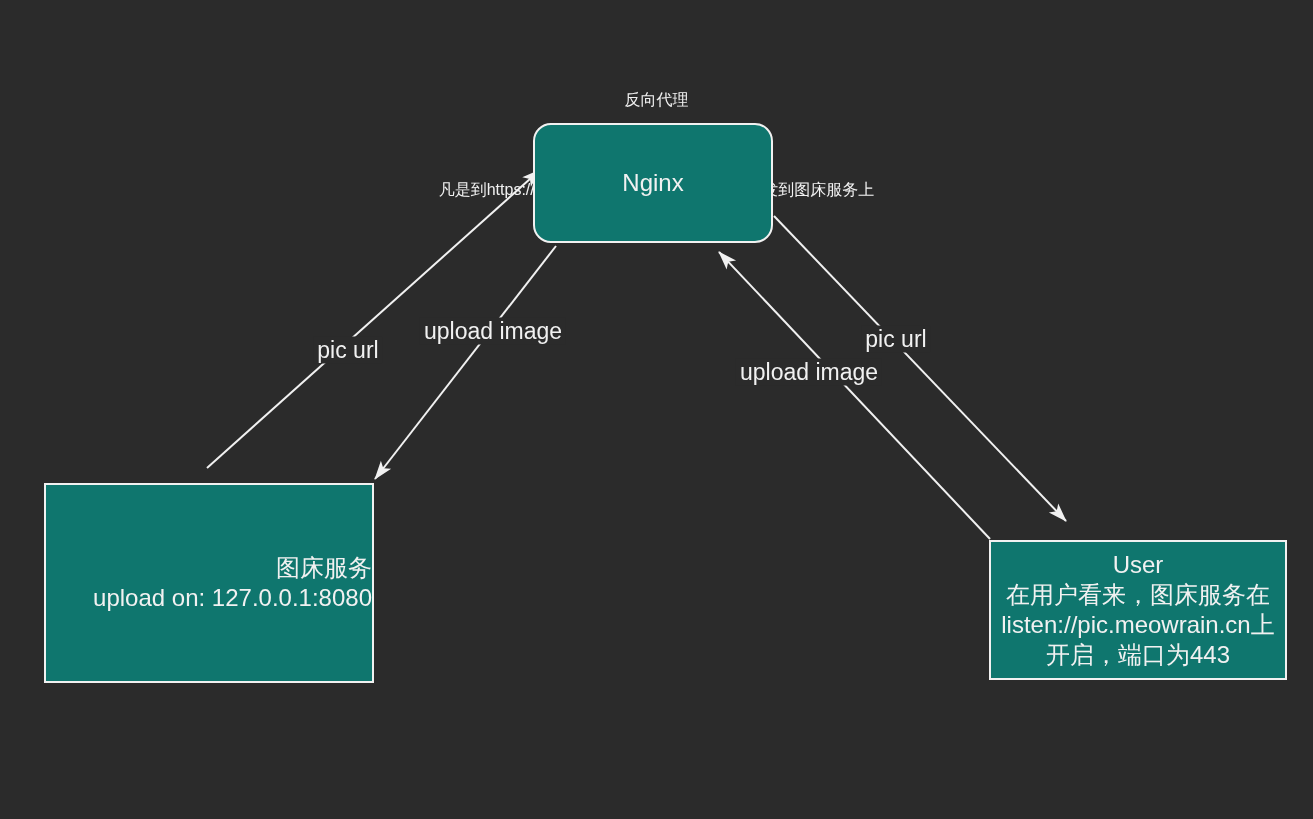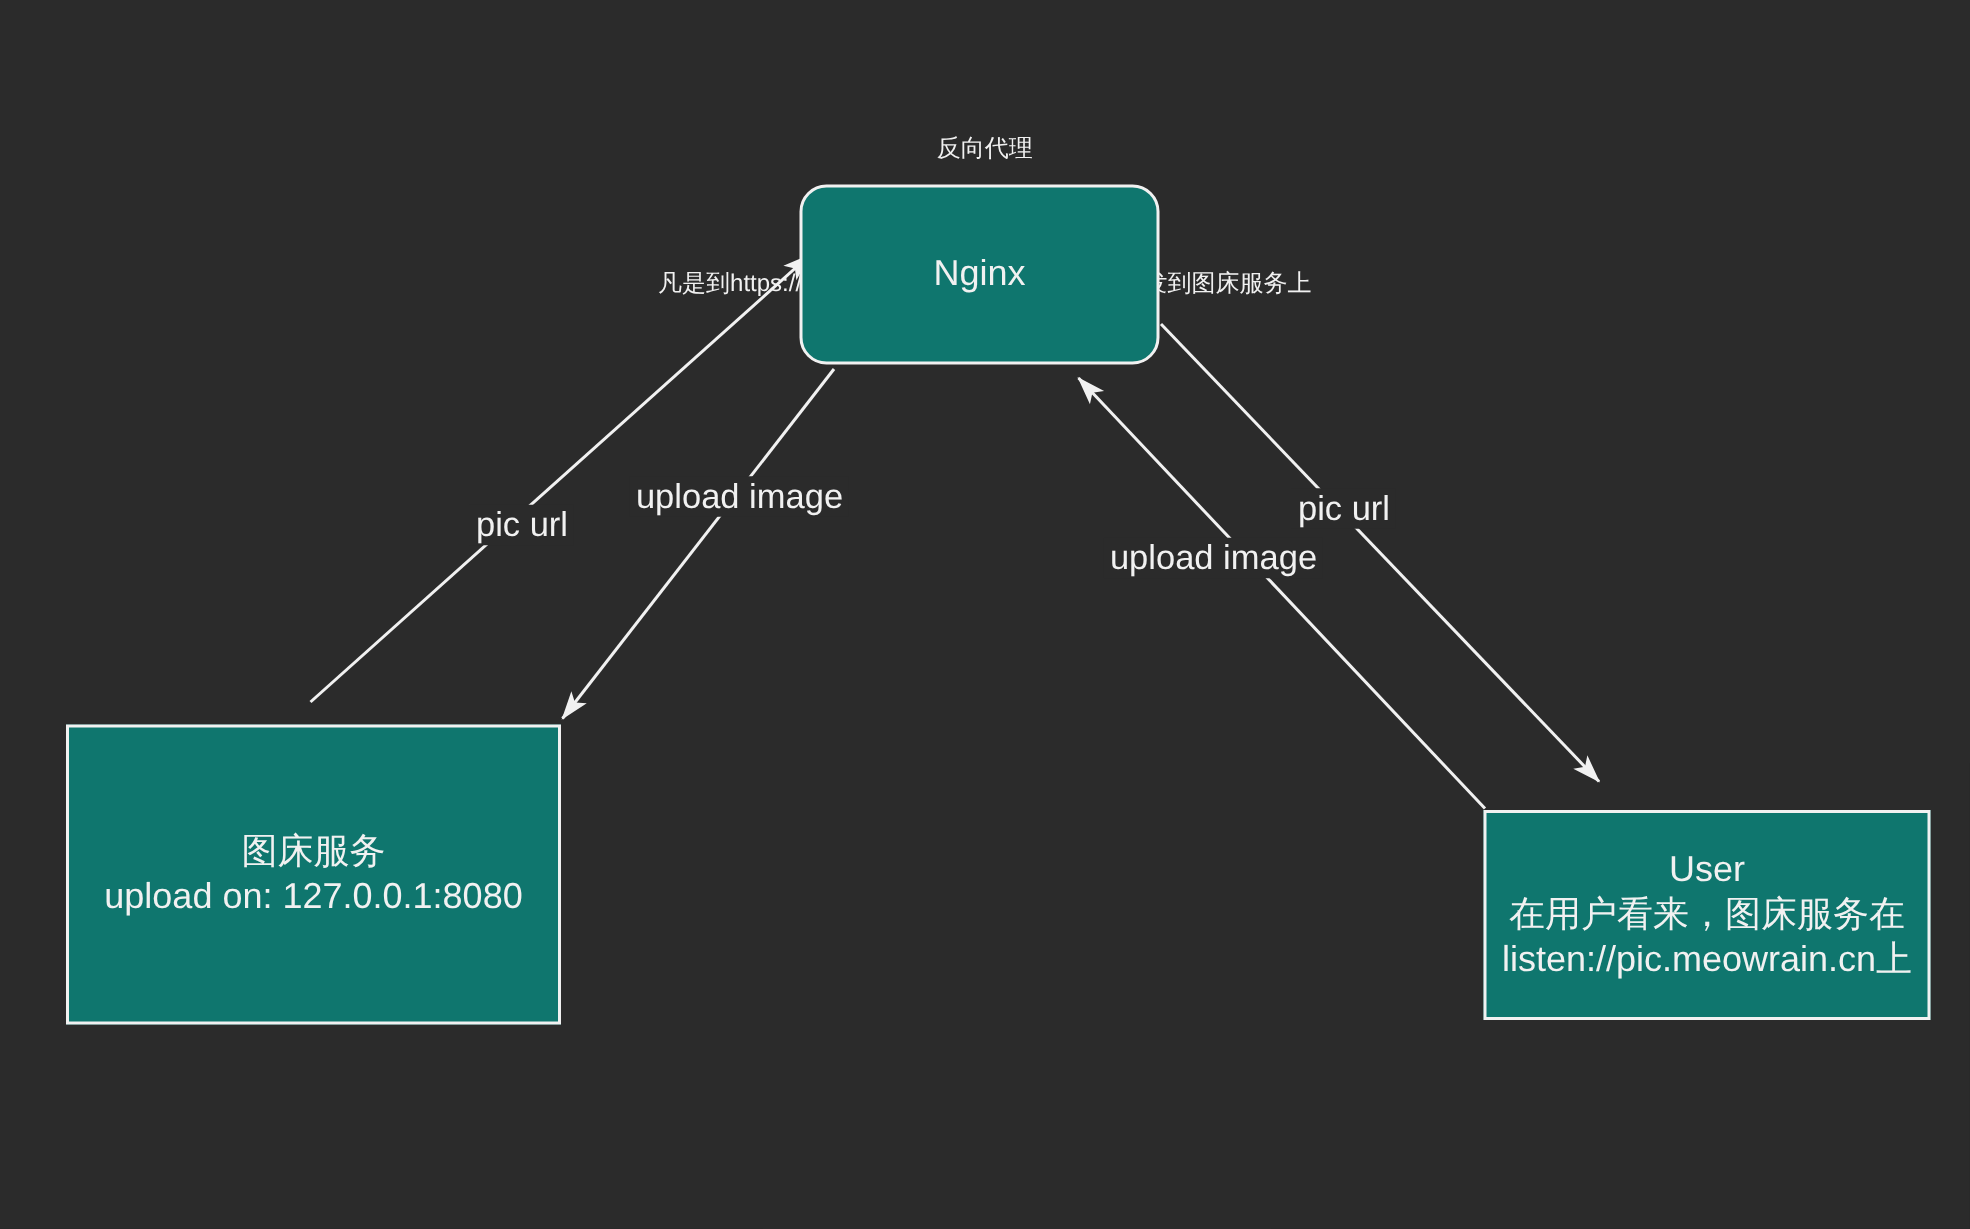--- a/index.html
+++ b/index.html
@@ -46,21 +46,21 @@
     align-items: center;
     justify-content: center;
     text-align: center;
     font-size: 24px;
     line-height: 30px;
   }
   .node.rounded {
     border-radius: 18px;
   }
   #node-nginx   { left: 533px; top: 123px; width: 240px; height: 120px; }
-  #node-picsvc  { left: 44px;  top: 483px; width: 330px; height: 200px; }
+  #node-picsvc  { left: 44px;  top: 483px; width: 330px; height: 200px; align-items: flex-end; }
   #node-user    { left: 989px; top: 540px; width: 298px; height: 140px; }
   .edge-label {
     position: absolute;
     transform: translate(-50%, -50%);
     background: #2b2b2b;
     padding: 0 4px;
     font-size: 23px;
     line-height: 27px;
     white-space: nowrap;
   }
@@ -97,20 +97,21 @@
 
   <div class="node" id="node-picsvc">
     <div>图床服务</div>
     <div>upload on: 127.0.0.1:8080</div>
   </div>
 
   <div class="node" id="node-user">
     <div>User</div>
     <div>在用户看来，图床服务在</div>
     <div>listen://pic.meowrain.cn上</div>
+    <div>开启，端口为443</div>
   </div>
 
   <span class="edge-label" id="label-pic-url-left">pic url</span>
   <span class="edge-label" id="label-upload-left">upload image</span>
   <span class="edge-label" id="label-pic-url-right">pic url</span>
   <span class="edge-label" id="label-upload-right">upload image</span>
 
 </div>
 
 </body></html>

